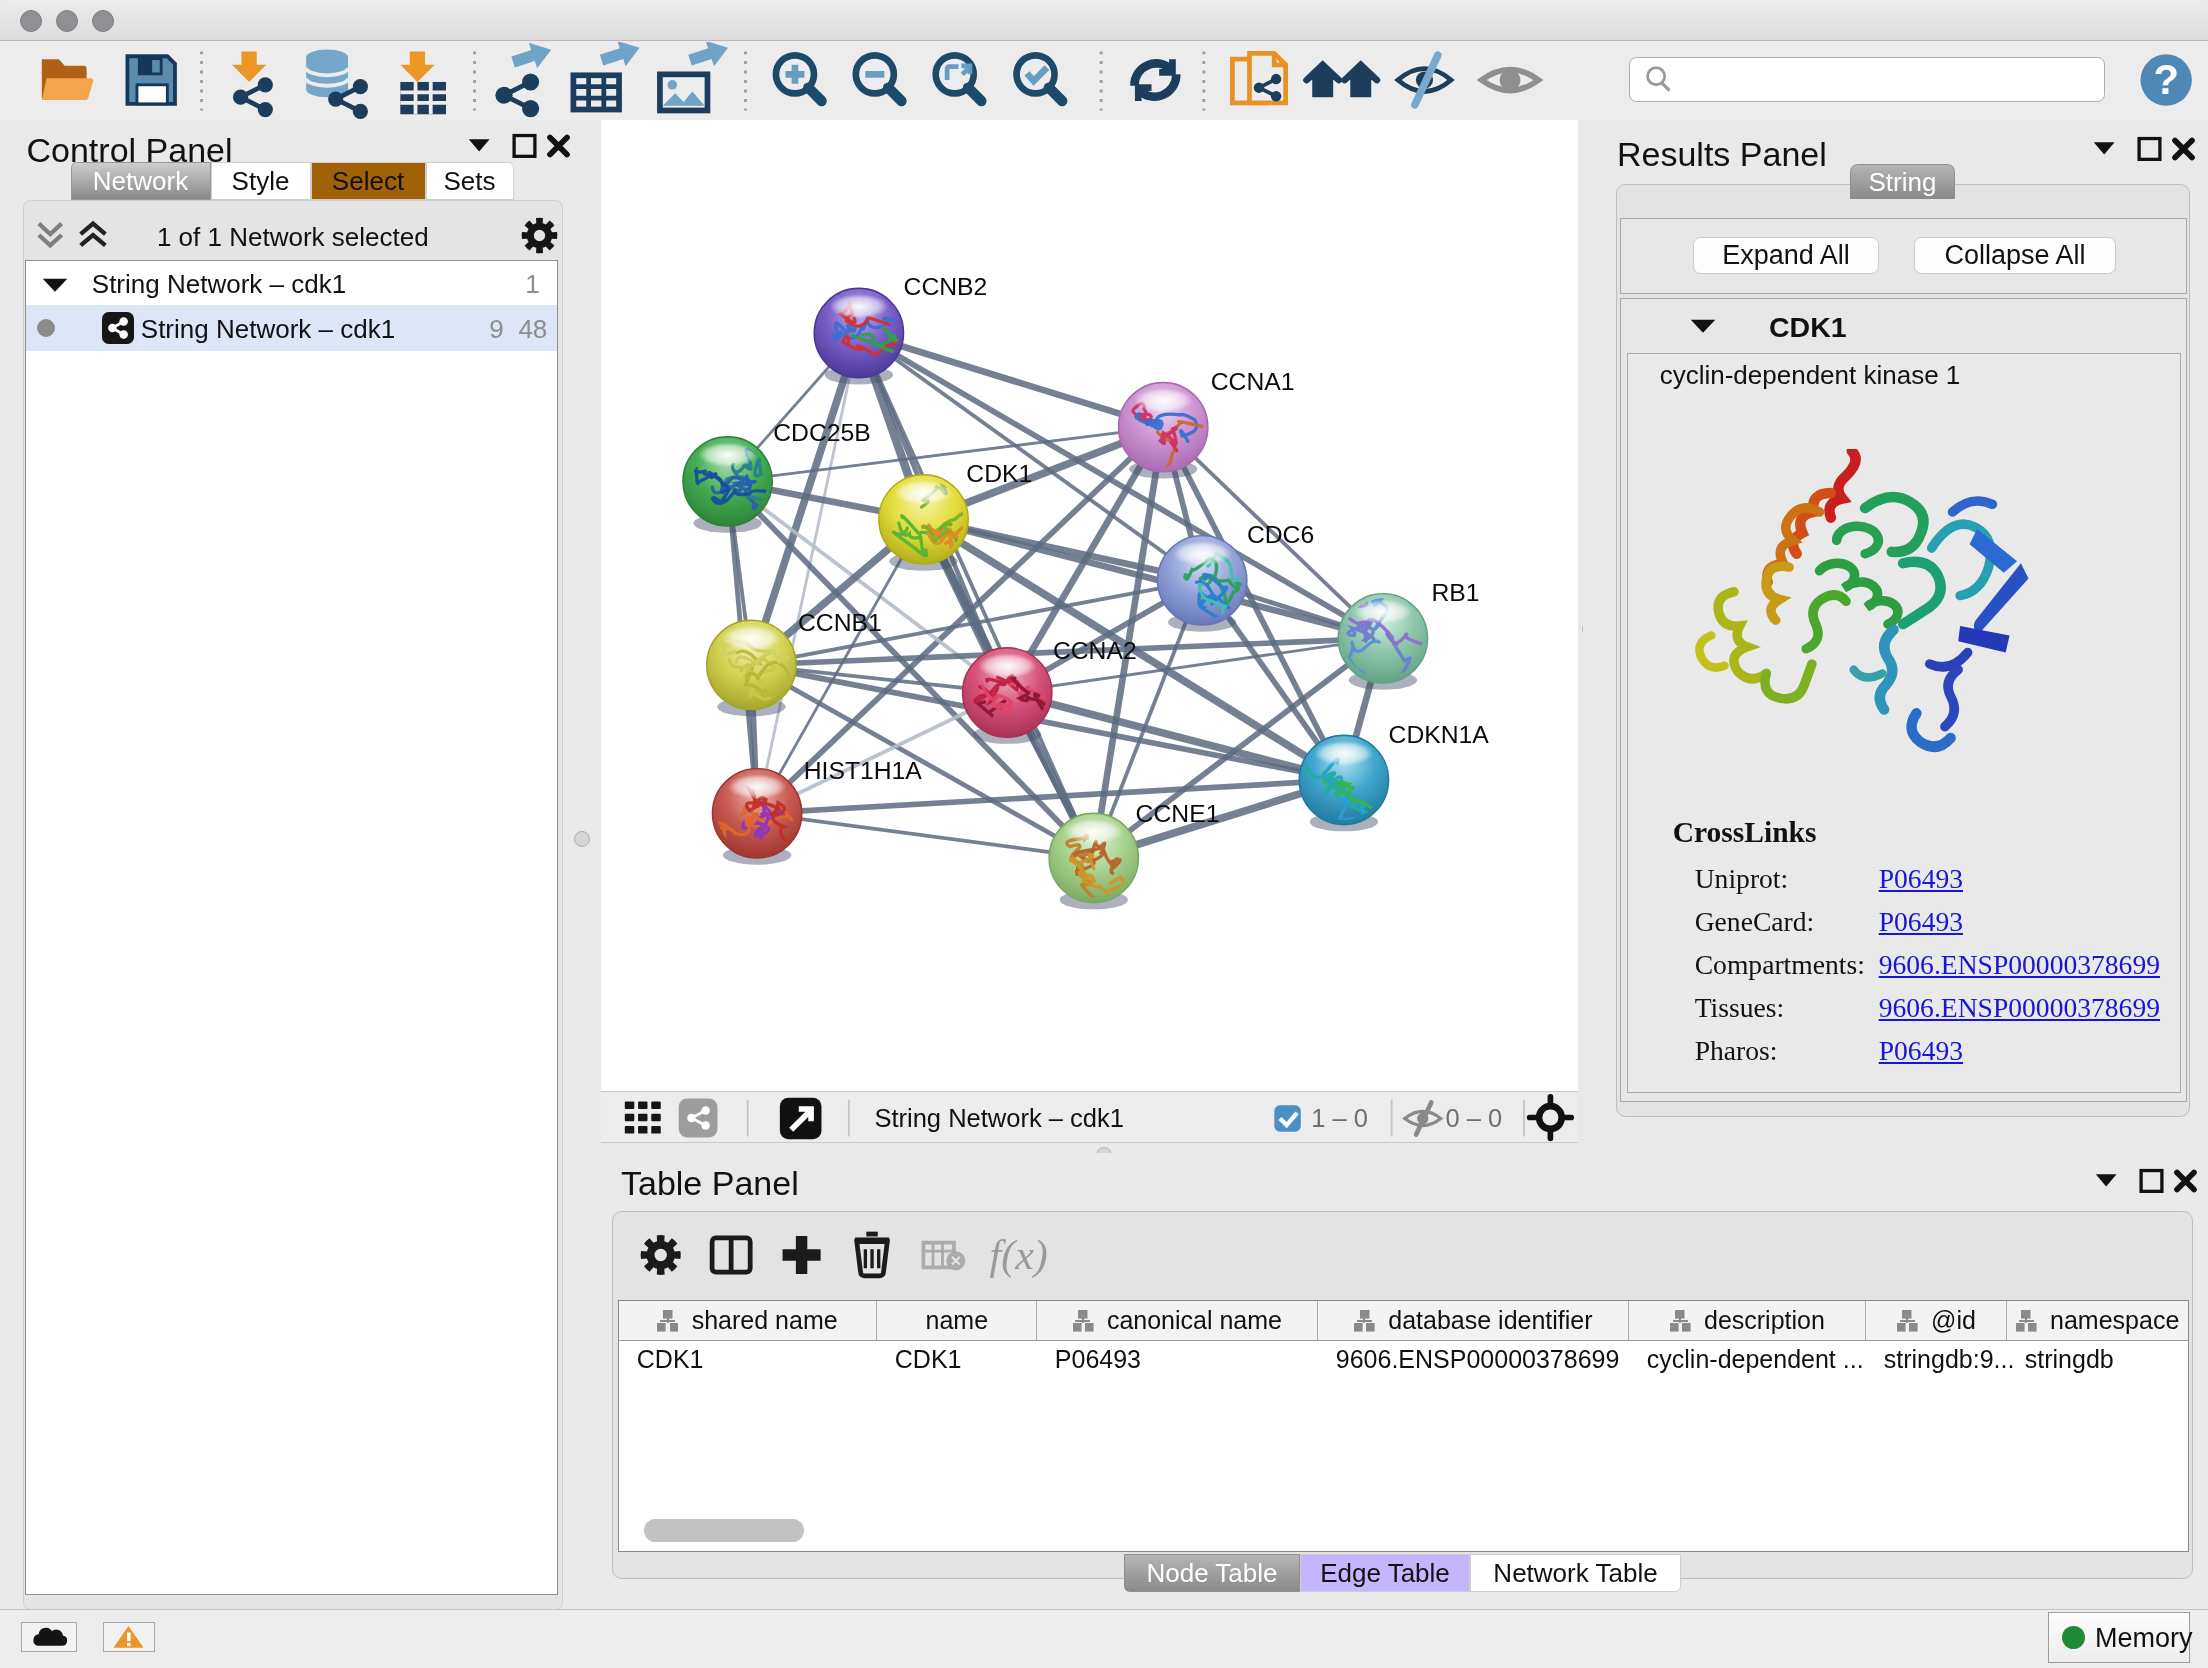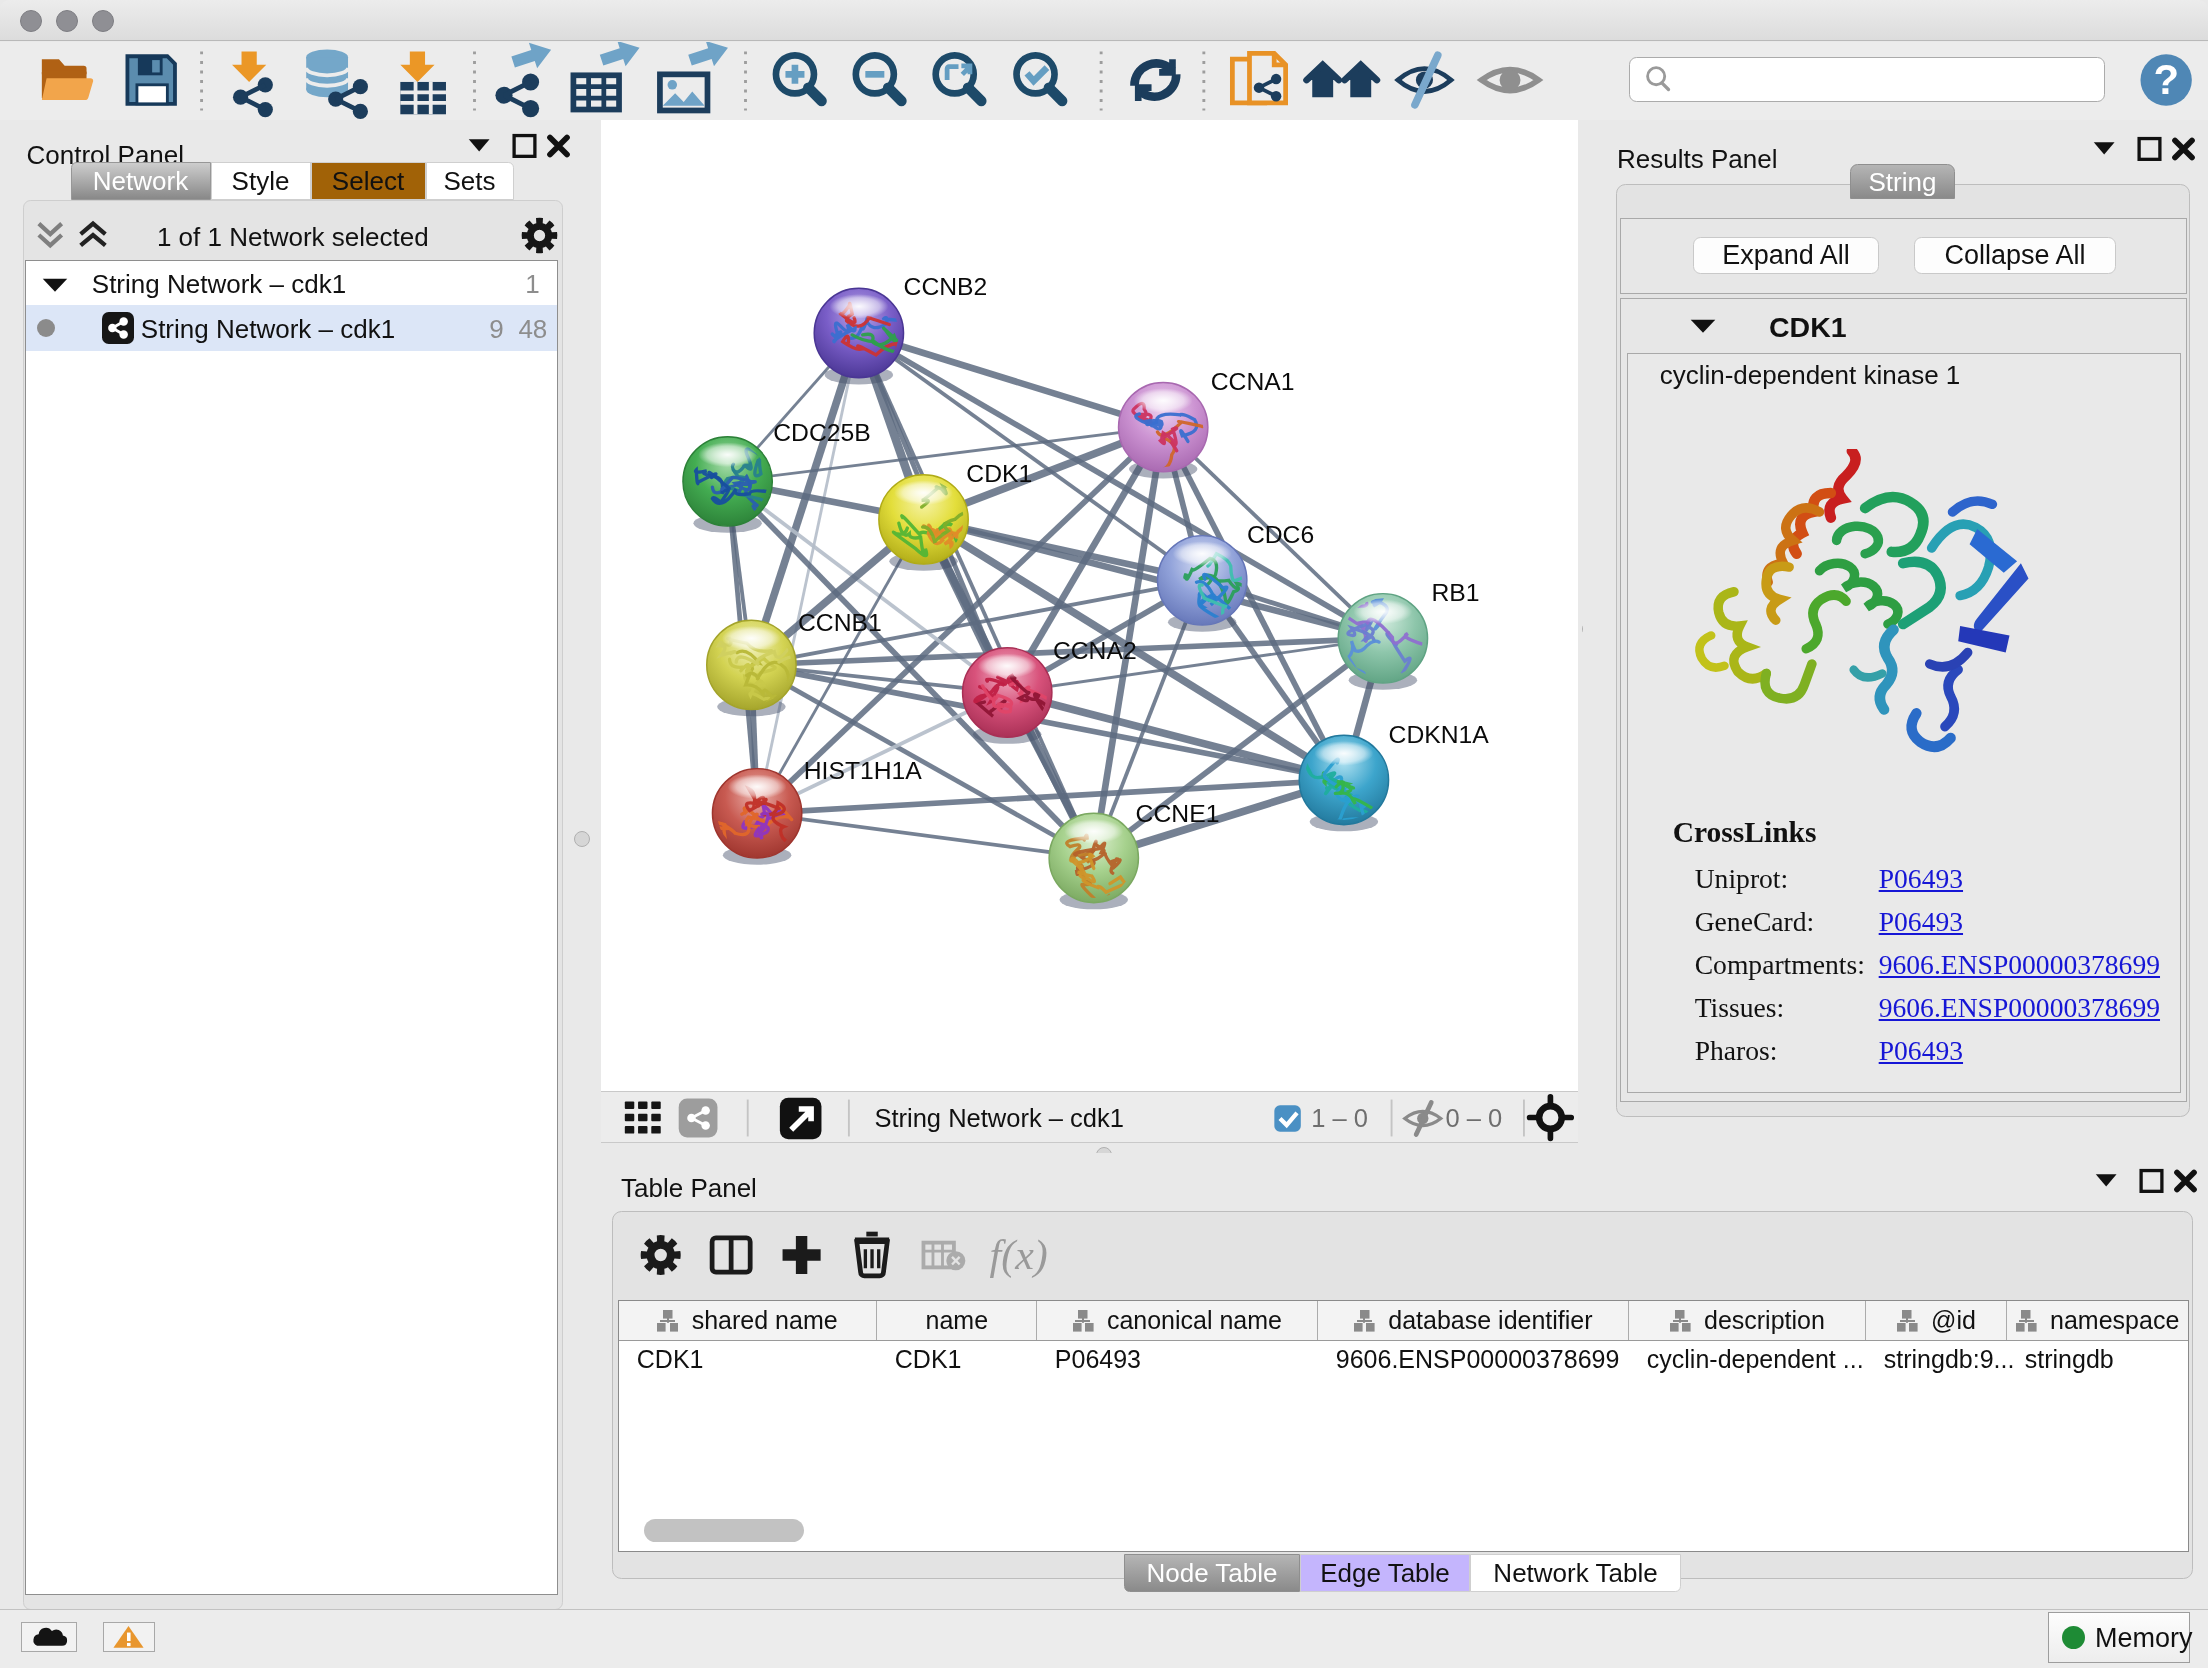--- a/index.html
+++ b/index.html
@@ -14,21 +14,21 @@
   background:#8f8f94; border:1px solid #7e7e83; }
 #title-text { position:absolute; top:6.7px; left:0; width:100%; text-align:center;
   font-size:26px; font-weight:700; color:#3e3e3e; }
 
 
 #toolbar { position:absolute; left:0; top:42px; width:2208px; height:78px; background:#ececec; }
 #searchbox { position:absolute; left:1629px; top:15px; width:476px; height:45px;
   background:#fff; border:1.9px solid #ababab; border-radius:7.6px; }
 
 
-.phead { font-size:26px; color:#111;margin-top:9px; }
+.phead { font-size:34px; color:#111; }
 
 
 #cpanel { position:absolute; left:9.5px; top:120px; width:554px; height:1489px; background:#e9e9e9; }
 
 
 #netview { position:absolute; left:601px; top:120px; width:977px; height:971px; background:#fff; }
 #netstatus { position:absolute; left:601px; top:1091px; width:977px; height:52px; background:#ececec;
   border-top:1px solid #c9c9c9; border-bottom:1px solid #c9c9c9;}
 
 

